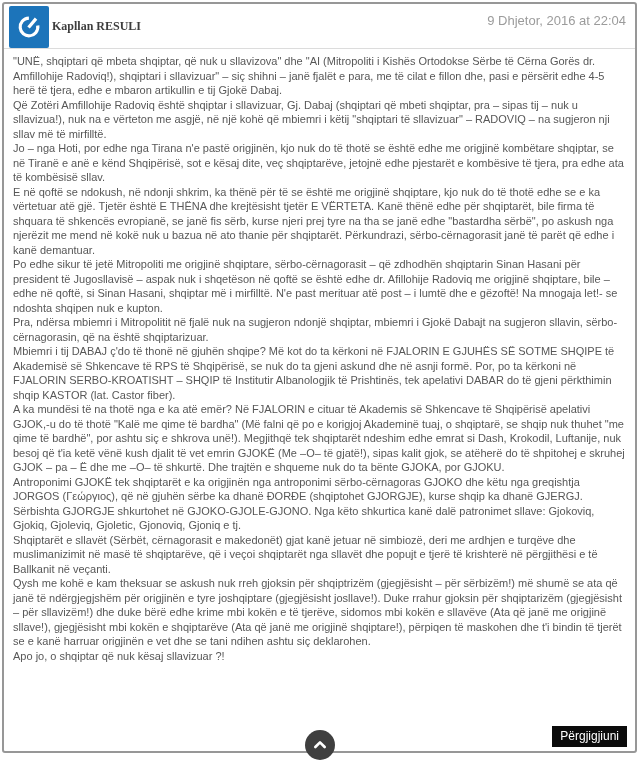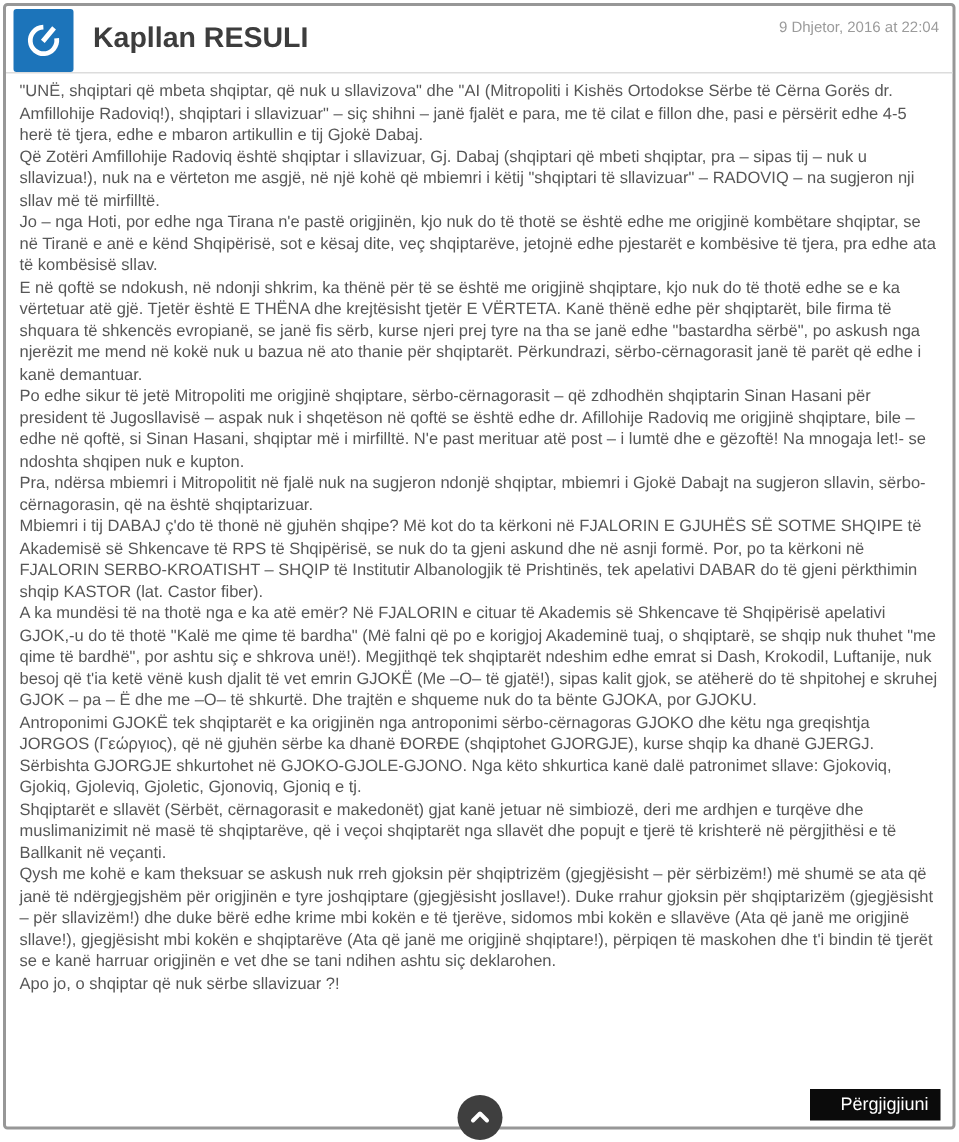--- a/index.html
+++ b/index.html
@@ -29,48 +29,49 @@
     margin-top: 2px;
     background: #1c74ba;
     border-radius: 2px;
     display: flex;
     align-items: center;
     justify-content: center;
     flex: 0 0 auto;
   }
   .avatar svg { transform: rotate(40deg); }
   .author-name {
-    margin-left: 13px;
-    font-size: 19px;
+    margin-left: 3px;
+    font-size: 12px;
     font-weight: bold;
     color: #3d3d3d;
+    font-family: Liberation Serif, serif;
   }
   .timestamp {
     margin-left: auto;
     align-self: flex-start;
     margin-top: 9px;
-    font-size: 10px;
+    font-size: 13px;
     color: #9b9b9b;
     padding-left: 16px;
   }
   .comment-body {
     padding: 5px 9px 0 9px;
     font-size: 11px;
     line-height: 14.5px;
     color: #575757;
   }
   .comment-body p { margin: 0; padding: 0; }
   .reply-button {
     position: absolute;
     right: 8px; bottom: 4px;
     background: #0b0b0b;
     color: #ffffff;
     font-size: 12px;
     font-family: inherit;
-    padding: 3px 8px 4px 20px;
+    padding: 3px 8px 4px 8px;
     border: none;
     cursor: pointer;
   }
   .scroll-top-button {
     position: absolute;
     left: 50%;
     bottom: -9px;
     transform: translateX(-50%);
     width: 30px; height: 30px;
     border-radius: 50%;
@@ -105,21 +106,21 @@
     <p>Që Zotëri Amfillohije Radoviq është shqiptar i sllavizuar, Gj. Dabaj (shqiptari që mbeti shqiptar, pra – sipas tij – nuk u sllavizua!), nuk na e vërteton me asgjë, në një kohë që mbiemri i këtij "shqiptari të sllavizuar" – RADOVIQ – na sugjeron nji sllav më të mirfilltë.</p>
     <p>Jo – nga Hoti, por edhe nga Tirana n'e pastë origjinën, kjo nuk do të thotë se është edhe me origjinë kombëtare shqiptar, se në Tiranë e anë e kënd Shqipërisë, sot e kësaj dite, veç shqiptarëve, jetojnë edhe pjestarët e kombësive të tjera, pra edhe ata të kombësisë sllav.</p>
     <p>E në qoftë se ndokush, në ndonji shkrim, ka thënë për të se është me origjinë shqiptare, kjo nuk do të thotë edhe se e ka vërtetuar atë gjë. Tjetër është E THËNA dhe krejtësisht tjetër E VËRTETA. Kanë thënë edhe për shqiptarët, bile firma të shquara të shkencës evropianë, se janë fis sërb, kurse njeri prej tyre na tha se janë edhe "bastardha sërbë", po askush nga njerëzit me mend në kokë nuk u bazua në ato thanie për shqiptarët. Përkundrazi, sërbo-cërnagorasit janë të parët që edhe i kanë demantuar.</p>
     <p>Po edhe sikur të jetë Mitropoliti me origjinë shqiptare, sërbo-cërnagorasit – që zdhodhën shqiptarin Sinan Hasani për president të Jugosllavisë – aspak nuk i shqetëson në qoftë se është edhe dr. Afillohije Radoviq me origjinë shqiptare, bile – edhe në qoftë, si Sinan Hasani, shqiptar më i mirfilltë. N'e past merituar atë post – i lumtë dhe e gëzoftë! Na mnogaja let!- se ndoshta shqipen nuk e kupton.</p>
     <p>Pra, ndërsa mbiemri i Mitropolitit në fjalë nuk na sugjeron ndonjë shqiptar, mbiemri i Gjokë Dabajt na sugjeron sllavin, sërbo-cërnagorasin, që na është shqiptarizuar.</p>
     <p>Mbiemri i tij DABAJ ç'do të thonë në gjuhën shqipe? Më kot do ta kërkoni në FJALORIN E GJUHËS SË SOTME SHQIPE të Akademisë së Shkencave të RPS të Shqipërisë, se nuk do ta gjeni askund dhe në asnji formë. Por, po ta kërkoni në FJALORIN SERBO-KROATISHT – SHQIP të Institutir Albanologjik të Prishtinës, tek apelativi DABAR do të gjeni përkthimin shqip KASTOR (lat. Castor fiber).</p>
     <p>A ka mundësi të na thotë nga e ka atë emër? Në FJALORIN e cituar të Akademis së Shkencave të Shqipërisë apelativi GJOK,-u do të thotë "Kalë me qime të bardha" (Më falni që po e korigjoj Akademinë tuaj, o shqiptarë, se shqip nuk thuhet "me qime të bardhë", por ashtu siç e shkrova unë!). Megjithqë tek shqiptarët ndeshim edhe emrat si Dash, Krokodil, Luftanije, nuk besoj që t'ia ketë vënë kush djalit të vet emrin GJOKË (Me –O– të gjatë!), sipas kalit gjok, se atëherë do të shpitohej e skruhej GJOK – pa – Ë dhe me –O– të shkurtë. Dhe trajtën e shqueme nuk do ta bënte GJOKA, por GJOKU.</p>
     <p>Antroponimi GJOKË tek shqiptarët e ka origjinën nga antroponimi sërbo-cërnagoras GJOKO dhe këtu nga greqishtja JORGOS (Γεώργιος), që në gjuhën sërbe ka dhanë ĐORĐE (shqiptohet GJORGJE), kurse shqip ka dhanë GJERGJ. Sërbishta GJORGJE shkurtohet në GJOKO-GJOLE-GJONO. Nga këto shkurtica kanë dalë patronimet sllave: Gjokoviq, Gjokiq, Gjoleviq, Gjoletic, Gjonoviq, Gjoniq e tj.</p>
     <p>Shqiptarët e sllavët (Sërbët, cërnagorasit e makedonët) gjat kanë jetuar në simbiozë, deri me ardhjen e turqëve dhe muslimanizimit në masë të shqiptarëve, që i veçoi shqiptarët nga sllavët dhe popujt e tjerë të krishterë në përgjithësi e të Ballkanit në veçanti.</p>
     <p>Qysh me kohë e kam theksuar se askush nuk rreh gjoksin për shqiptrizëm (gjegjësisht – për sërbizëm!) më shumë se ata që janë të ndërgjegjshëm për origjinën e tyre joshqiptare (gjegjësisht josllave!). Duke rrahur gjoksin për shqiptarizëm (gjegjësisht – për sllavizëm!) dhe duke bërë edhe krime mbi kokën e të tjerëve, sidomos mbi kokën e sllavëve (Ata që janë me origjinë sllave!), gjegjësisht mbi kokën e shqiptarëve (Ata që janë me origjinë shqiptare!), përpiqen të maskohen dhe t'i bindin të tjerët se e kanë harruar origjinën e vet dhe se tani ndihen ashtu siç deklarohen.</p>
-    <p>Apo jo, o shqiptar që nuk sërbe sllavizuar ?!</p>
+    <p>Apo jo, o shqiptar që nuk kësaj sllavizuar ?!</p>
   </div>
 
   <button class="reply-button">Përgjigjiuni</button>
 
   <button class="scroll-top-button">
     <span style="display:flex;">
       <svg width="16" height="16" viewBox="0 0 24 24" aria-hidden="true">
         <polyline points="5,15 12,8 19,15" fill="none" stroke="#ffffff" stroke-width="4" stroke-linecap="round" stroke-linejoin="round"></polyline>
       </svg>
     </span>

